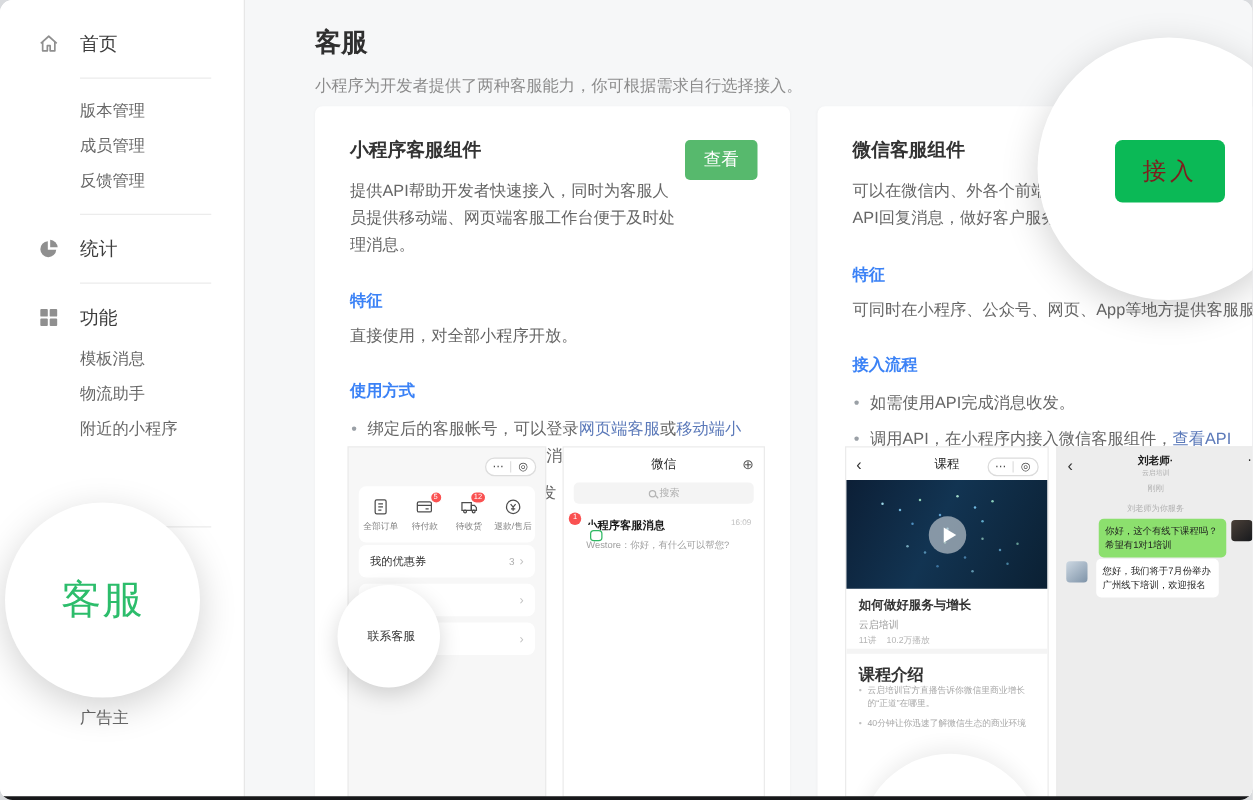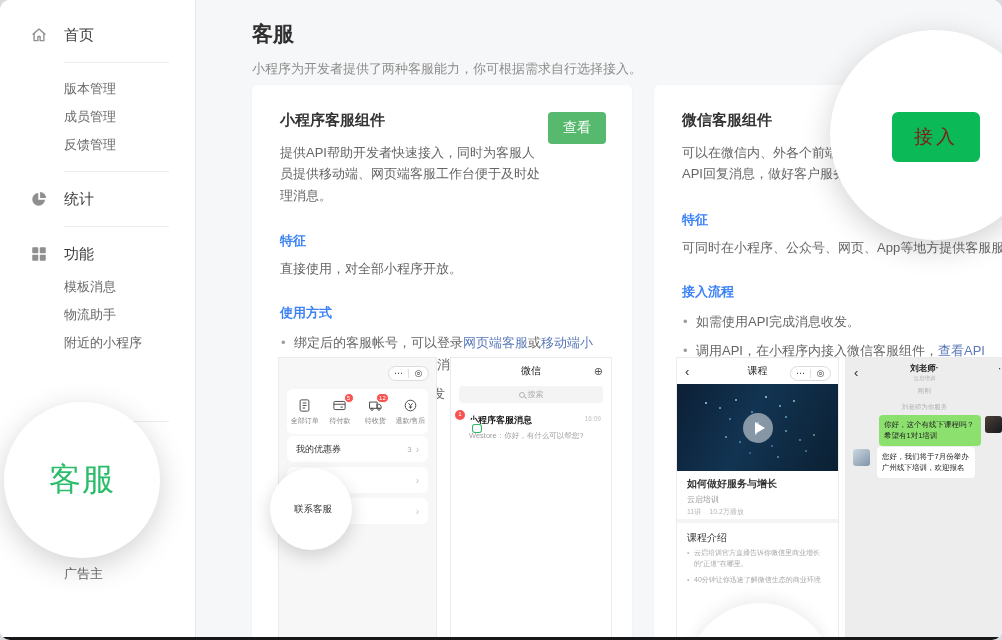--- a/index.html
+++ b/index.html
@@ -108,21 +108,21 @@
   .ds1 { left:28px; top:18px; } .ds2 { left:48px; top:52px; opacity:.7; }
   .p3-play { position:absolute; left:50%; top:50%; transform:translate(-50%,-50%);
              width:30px; height:30px; border-radius:50%; background:rgba(214,219,224,0.6); }
   .p3-play::after { content:""; position:absolute; left:12px; top:9px;
                     border-left:10px solid #fff; border-top:6px solid transparent; border-bottom:6px solid transparent; }
   .p3-title { position:absolute; top:119px; left:10px; font-size:10px; font-weight:bold; color:#333; }
   .p3-author { position:absolute; top:136px; left:10px; font-size:8px; color:#9a9a9a; }
   .p3-meta { position:absolute; top:149px; left:10px; font-size:7px; color:#b5b5b5; }
   .p3-meta span { margin-right:6px; }
   .p3-div { position:absolute; top:161px; left:0; right:0; height:4px; background:#f4f4f4; }
-  .p3-sec { position:absolute; top:173px; left:10px; font-size:10px; font-weight:normal; color:#333; }
+  .p3-sec { position:absolute; top:173px; left:10px; font-size:13px; font-weight:bold; color:#333; }
   .p3-b { position:absolute; left:10px; right:8px; font-size:7px; color:#a8a8a8; line-height:1.6; padding-left:7px; }
   .p3-b::before { content:"•"; position:absolute; left:0; color:#c0c0c0; }
   .p3-b1 { top:189px; } .p3-b2 { top:216px; }
 
   
   .p4-back { position:absolute; left:8px; top:7px; font-size:13px; color:#333; }
   .p4-name { position:absolute; top:5px; left:0; width:157px; text-align:center; font-size:8.5px; font-weight:600; color:#222; }
   .p4-org  { position:absolute; top:17px; left:0; width:157px; text-align:center; font-size:5.5px; color:#b0b0b0; }
   .p4-dots { position:absolute; right:14px; top:5px; font-size:10px; color:#333; }
   .p4-time { position:absolute; top:29px; left:0; width:157px; text-align:center; font-size:6.5px; color:#b2b2b2; }

